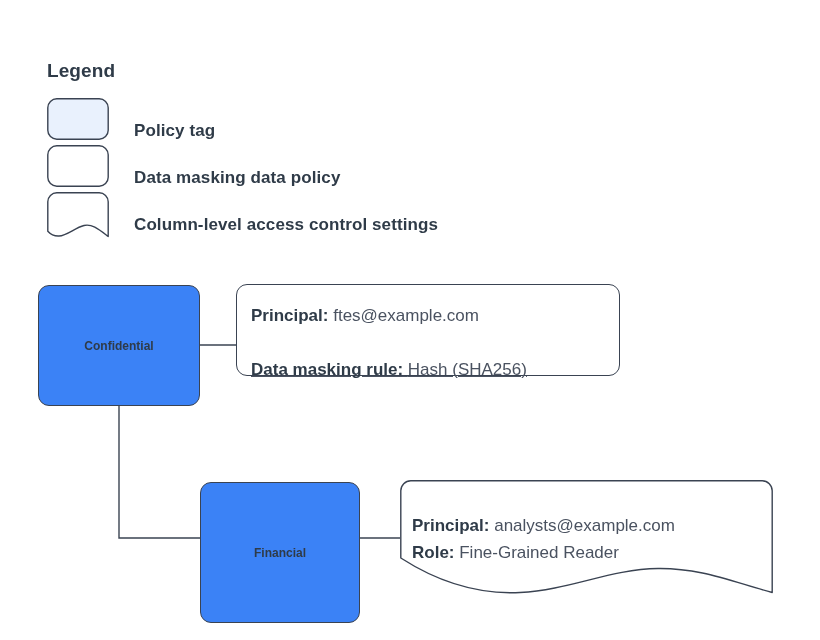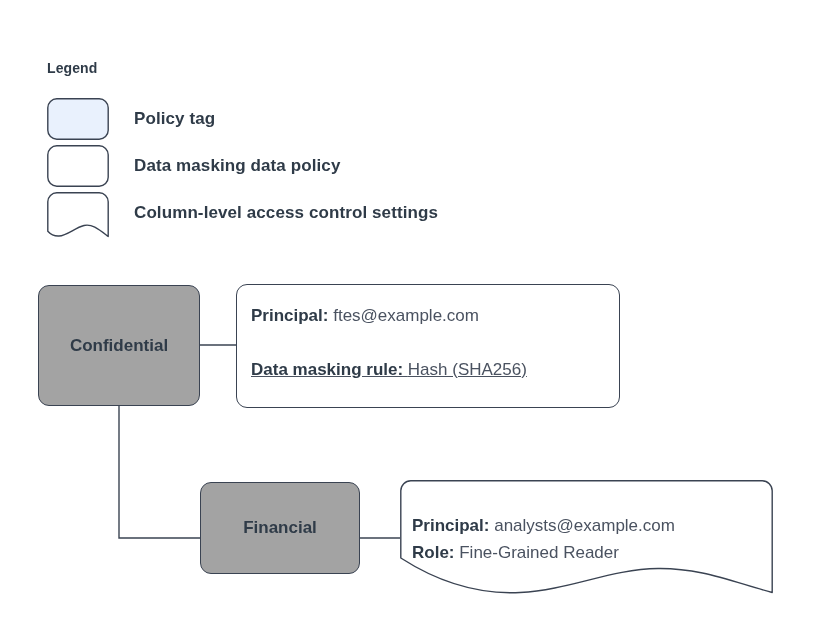--- a/index.html
+++ b/index.html
@@ -20,62 +20,62 @@
     inset: 0;
     width: 820px;
     height: 640px;
   }
 
   
   .legend-title {
     position: absolute;
     left: 47px;
     top: 60px;
-    font-size: 14px;
+    font-size: 19px;
     font-weight: bold;
     color: #2f3b48;
     letter-spacing: 0.1px;
   }
   .legend-row {
     position: absolute;
     left: 47px;
     height: 42px;
   }
   .legend-swatch {
     position: absolute;
     left: 0;
     top: 0;
     width: 62px;
     height: 42px;
   }
   .legend-label {
     position: absolute;
     left: 87px;
-    top: 0;
+    top: 12px;
     height: 42px;
     display: flex;
     align-items: center;
     font-size: 17px;
     font-weight: bold;
     color: #2f3b48;
     white-space: nowrap;
     letter-spacing: 0.1px;
   }
 
   
   .node {
     position: absolute;
     box-sizing: border-box;
     border: 1.4px solid #3a4352;
     border-radius: 11px;
-    background: #a3a3a3;
+    background: #3b82f6;
     display: flex;
     align-items: center;
     justify-content: center;
-    font-size: 17px;
+    font-size: 12px;
     font-weight: bold;
     color: #2f3b48;
   }
 
   
   .detail-box {
     position: absolute;
     box-sizing: border-box;
     background: #ffffff;
   }
@@ -144,32 +144,32 @@
     <svg class="legend-swatch" viewBox="0 0 62 42" xmlns="http://www.w3.org/2000/svg">
       <rect x="0.8" y="0.8" width="60.4" height="40.4" rx="9" ry="9" fill="#ffffff" stroke="#3a4352" stroke-width="1.4"></rect>
     </svg>
     <div class="legend-label">Data masking data policy</div>
   </div>
 
   <div class="node" style="left:38px; top:285px; width:162px; height:121px;">
     <span>Confidential</span>
   </div>
 
-  <div class="detail-box detail-plain" style="left:236px; top:284px; width:384px; height:124px;">
+  <div class="detail-box detail-plain" style="left:236px; top:284px; width:384px; height:92px;">
     <div class="detail-text" style="top:17px;">
       <span class="k">Principal: </span>
       <span class="v">ftes@example.com</span>
     </div>
     <div class="detail-text" style="top:71px;text-decoration:underline;">
       <span class="k">Data masking rule: </span>
       <span class="v">Hash (SHA256)</span>
     </div>
   </div>
 
-  <div class="node" style="left:200px; top:482px; width:160px; height:92px;">
+  <div class="node" style="left:200px; top:482px; width:160px; height:141px;">
     <span>Financial</span>
   </div>
 
   <div class="detail-box" style="left:400px; top:480px; width:374px; height:118px;">
     <svg class="doc-shape" style="left:0; top:0; width:374px; height:118px;" viewBox="0 0 374 118" xmlns="http://www.w3.org/2000/svg">
       <path d="M0.8,10.8 A10,10 0 0 1 10.8,0.8 L362.2,0.8 A10,10 0 0 1 372.2,10.8
                L372.2,112.5
                C330,101 300,88 258,88.5
                C210,89 170,110 120,112.5
                C75,114.7 35,100 0.8,78.0 Z" fill="#ffffff" stroke="#3a4352" stroke-width="1.4" stroke-linejoin="round"></path>

